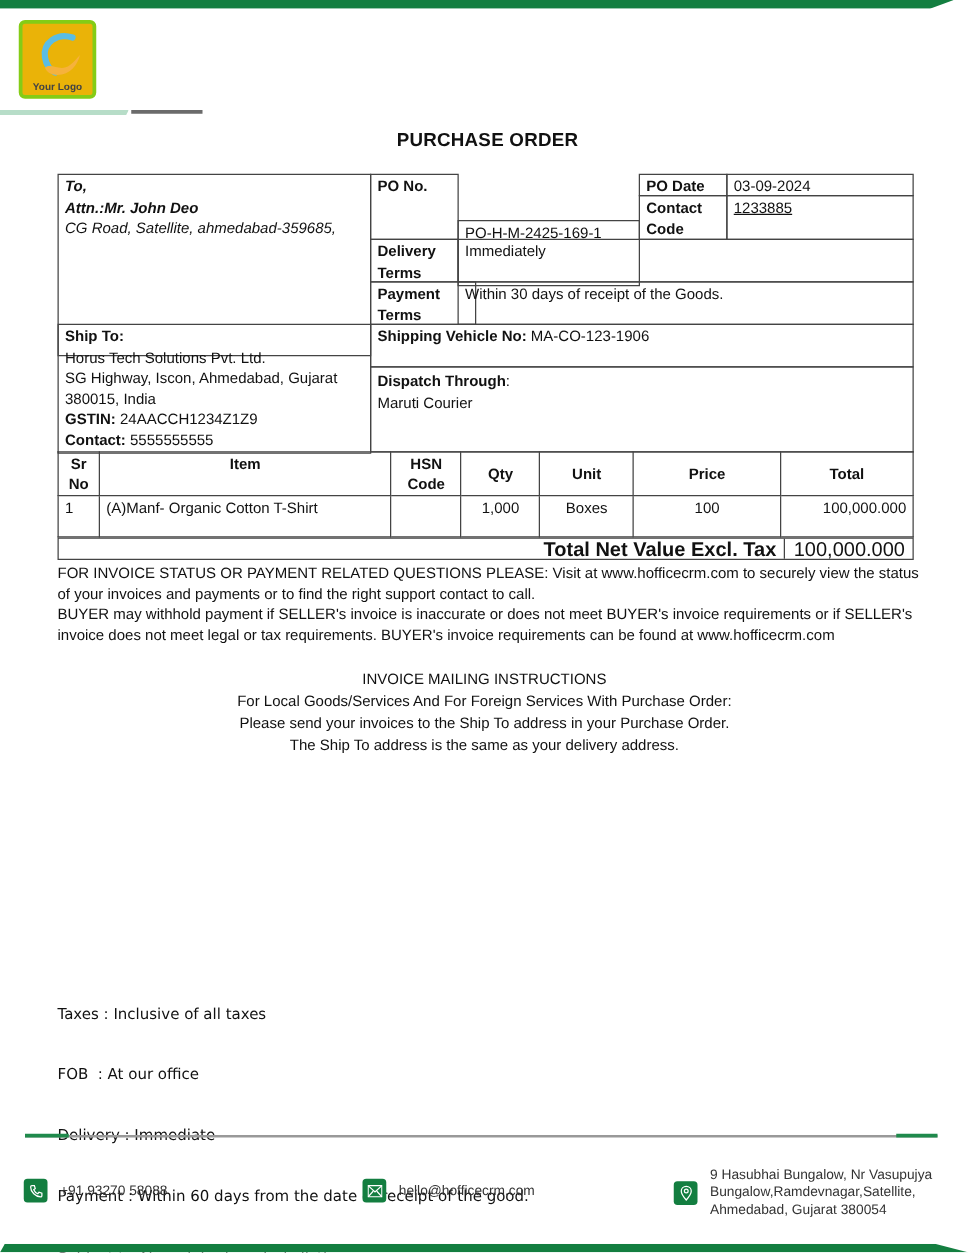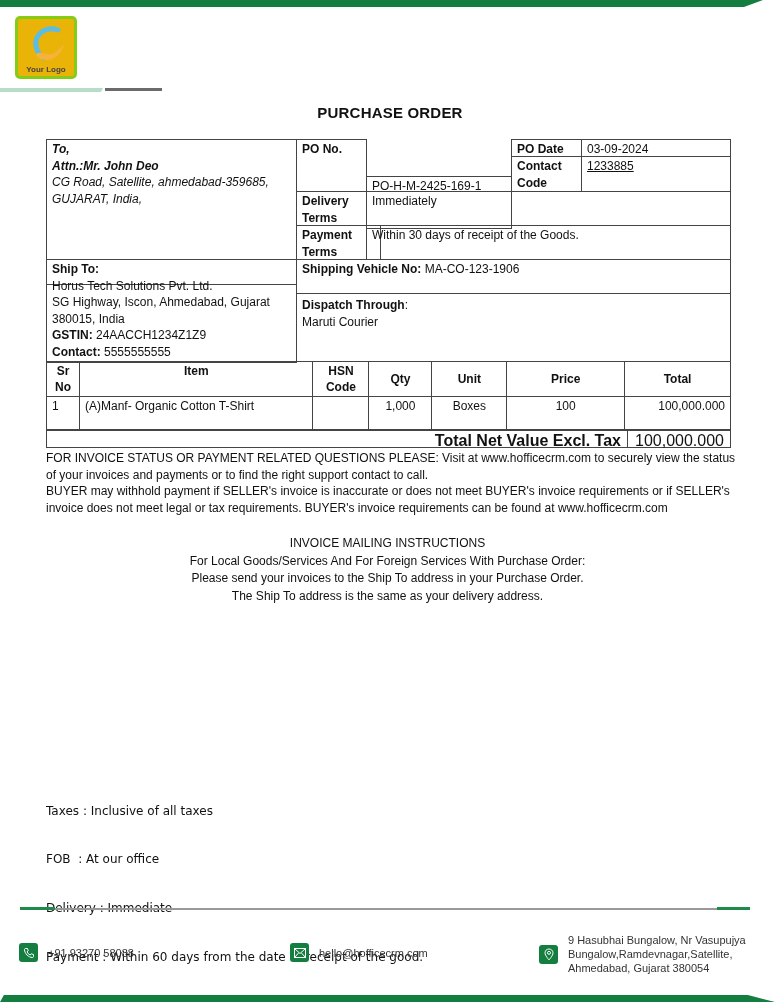--- a/index.html
+++ b/index.html
@@ -68,21 +68,20 @@
 <div class="deco-dark"></div>
 
 <div class="title">PURCHASE ORDER</div>
 
 <div class="grid">
 
   <div class="cell" style="left:0;top:0;width:251px;height:146px;font-style:italic;">
     <div class="b">To,</div>
     <div class="b">Attn.:Mr. John Deo</div>
     <div>CG Road, Satellite, ahmedabad-359685,</div>
-    <div>GUJARAT, India,</div>
   </div>
 
   <div class="cell" style="left:250px;top:0;width:71px;height:53px;">
     <span class="b">PO No.</span>
   </div>
   <div class="cell" style="left:320px;top:0;width:146px;height:53px;margin-top:37px;">
     <span>PO-H-M-2425-169-1</span>
   </div>
   <div class="cell" style="left:465px;top:0;width:71px;height:18px;">
     <span class="b">PO Date</span>

